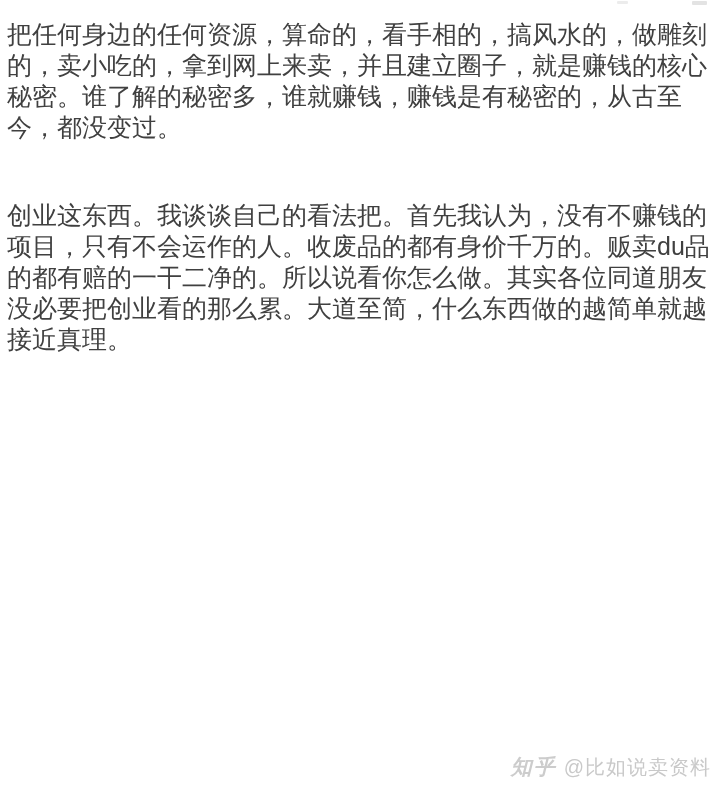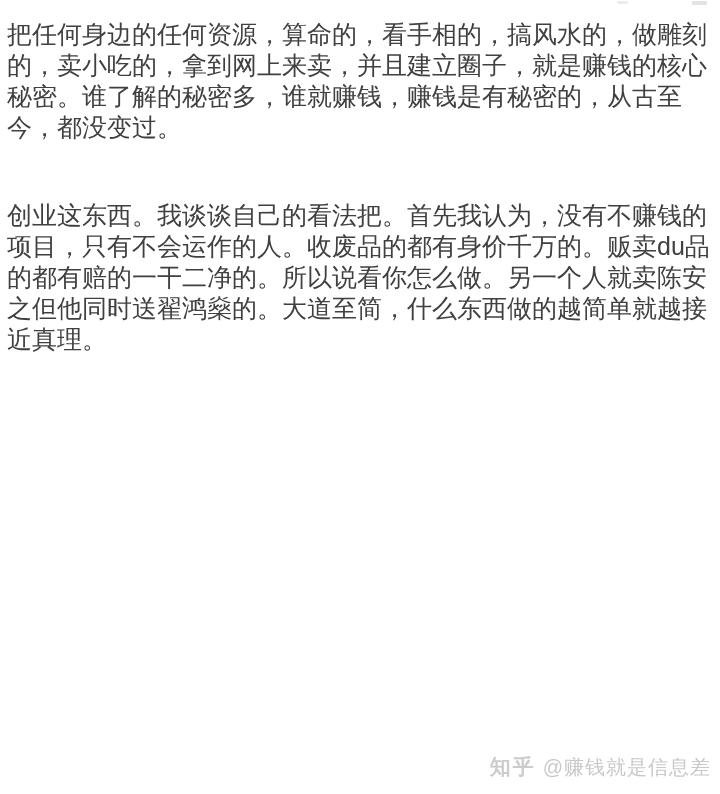--- a/index.html
+++ b/index.html
@@ -38,20 +38,21 @@
     font-size: 20px;
     line-height: 24px;
     user-select: none;
   }
   .watermark .brand {
     font-weight: 700;
     font-size: 21px;
     letter-spacing: 2px;
     margin-right: 7px;
     color: #cccccc;
+    font-style: italic;
   }
   .watermark .handle {
     letter-spacing: 1px;
   }
   .crop-remnant {
     position: absolute;
     top: 1px;
     right: 13px;
     width: 15px;
     height: 4px;
@@ -66,18 +67,18 @@
   }
 </style>
 </head>
 <body>
 
 <div class="crop-remnant"></div>
 <div class="crop-remnant second"></div>
 
 <div class="article">
   <p class="para spaced">把任何身边的任何资源，算命的，看手相的，搞风水的，做雕刻的，卖小吃的，拿到网上来卖，并且建立圈子，就是赚钱的核心秘密。谁了解的秘密多，谁就赚钱，赚钱是有秘密的，从古至今，都没变过。</p>
-  <p class="para spaced">创业这东西。我谈谈自己的看法把。首先我认为，没有不赚钱的项目，只有不会运作的人。收废品的都有身价千万的。贩卖du品的都有赔的一干二净的。所以说看你怎么做。另一个人就卖陈安之但他同时送翟鸿燊的。大道至简，什么东西做的越简单就越接近真理。</p>
+  <p class="para spaced">创业这东西。我谈谈自己的看法把。首先我认为，没有不赚钱的项目，只有不会运作的人。收废品的都有身价千万的。贩卖du品的都有赔的一干二净的。所以说看你怎么做。其实各位同道朋友没必要把创业看的那么累。大道至简，什么东西做的越简单就越接近真理。</p>
 </div>
 
 <div class="watermark">
-  <span class="brand">知乎</span><span class="handle">@赚钱就是信息差</span>
+  <span class="brand">知乎</span><span class="handle">@比如说卖资料</span>
 </div>
 
 </body></html>

